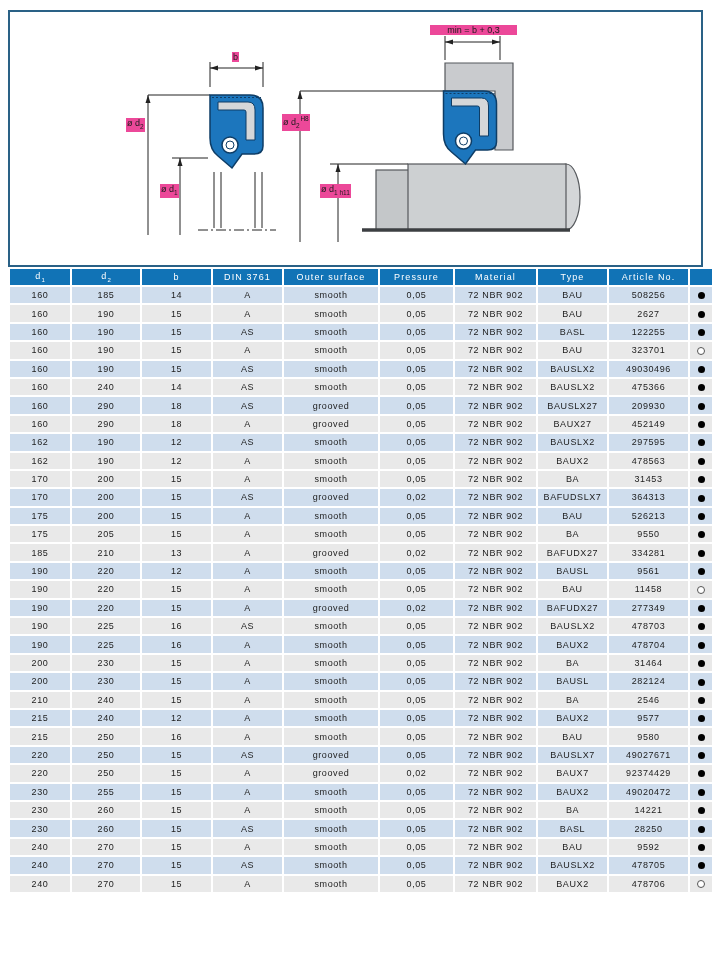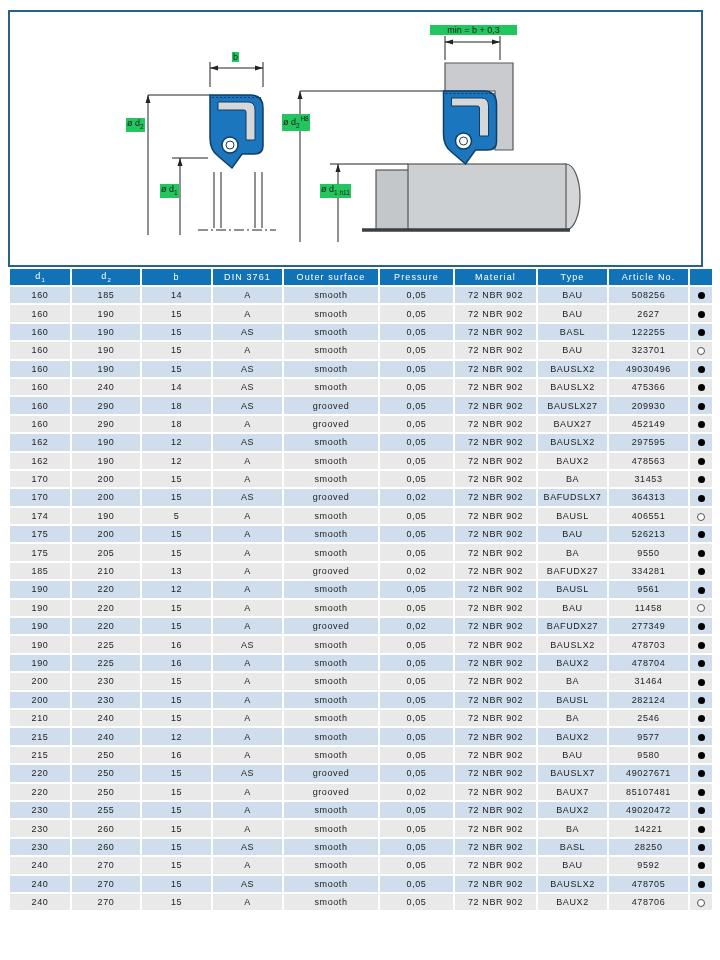--- a/index.html
+++ b/index.html
@@ -6,21 +6,21 @@
   body{width:720px;height:960px;font-family:"Liberation Sans", sans-serif;}
   .page{position:relative;width:720px;height:960px;background:#fff;overflow:hidden;}
 
   
   .diagram-frame{
     position:absolute;left:8px;top:10px;width:695px;height:257px;
     border:2px solid var(--frame-color,#2a6186);box-sizing:border-box;background:#fff;
   }
   .diagram-frame svg{position:absolute;left:0;top:0;}
   .dim-label{
-    position:absolute;font-size:9px;color:#1b1b1b;background:#22c55e;
+    position:absolute;font-size:9px;color:#1b1b1b;background:#ec4899;
     padding:0 1px;white-space:nowrap;line-height:10px;
   }
   .dim-label sub{font-size:6.5px;}
   .dim-label sup{font-size:6.5px;}
   .dim-label.center{text-align:center;}
 
   
   table.data-table{
     position:absolute;left:8px;top:267px;width:704px;
     border-collapse:collapse;table-layout:fixed;
@@ -299,32 +299,20 @@
           <td>200</td>
           <td>15</td>
           <td>AS</td>
           <td>grooved</td>
           <td>0,02</td>
           <td>72 NBR 902</td>
           <td>BAFUDSLX7</td>
           <td>364313</td>
           <td><span class="dot filled"></span></td>
         </tr>
-        <tr class="even">
-          <td>174</td>
-          <td>190</td>
-          <td>5</td>
-          <td>A</td>
-          <td>smooth</td>
-          <td>0,05</td>
-          <td>72 NBR 902</td>
-          <td>BAUSL</td>
-          <td>406551</td>
-          <td><span class="dot open"></span></td>
-        </tr>
         <tr class="odd">
           <td>175</td>
           <td>200</td>
           <td>15</td>
           <td>A</td>
           <td>smooth</td>
           <td>0,05</td>
           <td>72 NBR 902</td>
           <td>BAU</td>
           <td>526213</td>
@@ -488,21 +476,21 @@
         </tr>
         <tr class="even">
           <td>220</td>
           <td>250</td>
           <td>15</td>
           <td>A</td>
           <td>grooved</td>
           <td>0,02</td>
           <td>72 NBR 902</td>
           <td>BAUX7</td>
-          <td>85107481</td>
+          <td>92374429</td>
           <td><span class="dot filled"></span></td>
         </tr>
         <tr class="odd">
           <td>230</td>
           <td>255</td>
           <td>15</td>
           <td>A</td>
           <td>smooth</td>
           <td>0,05</td>
           <td>72 NBR 902</td>

